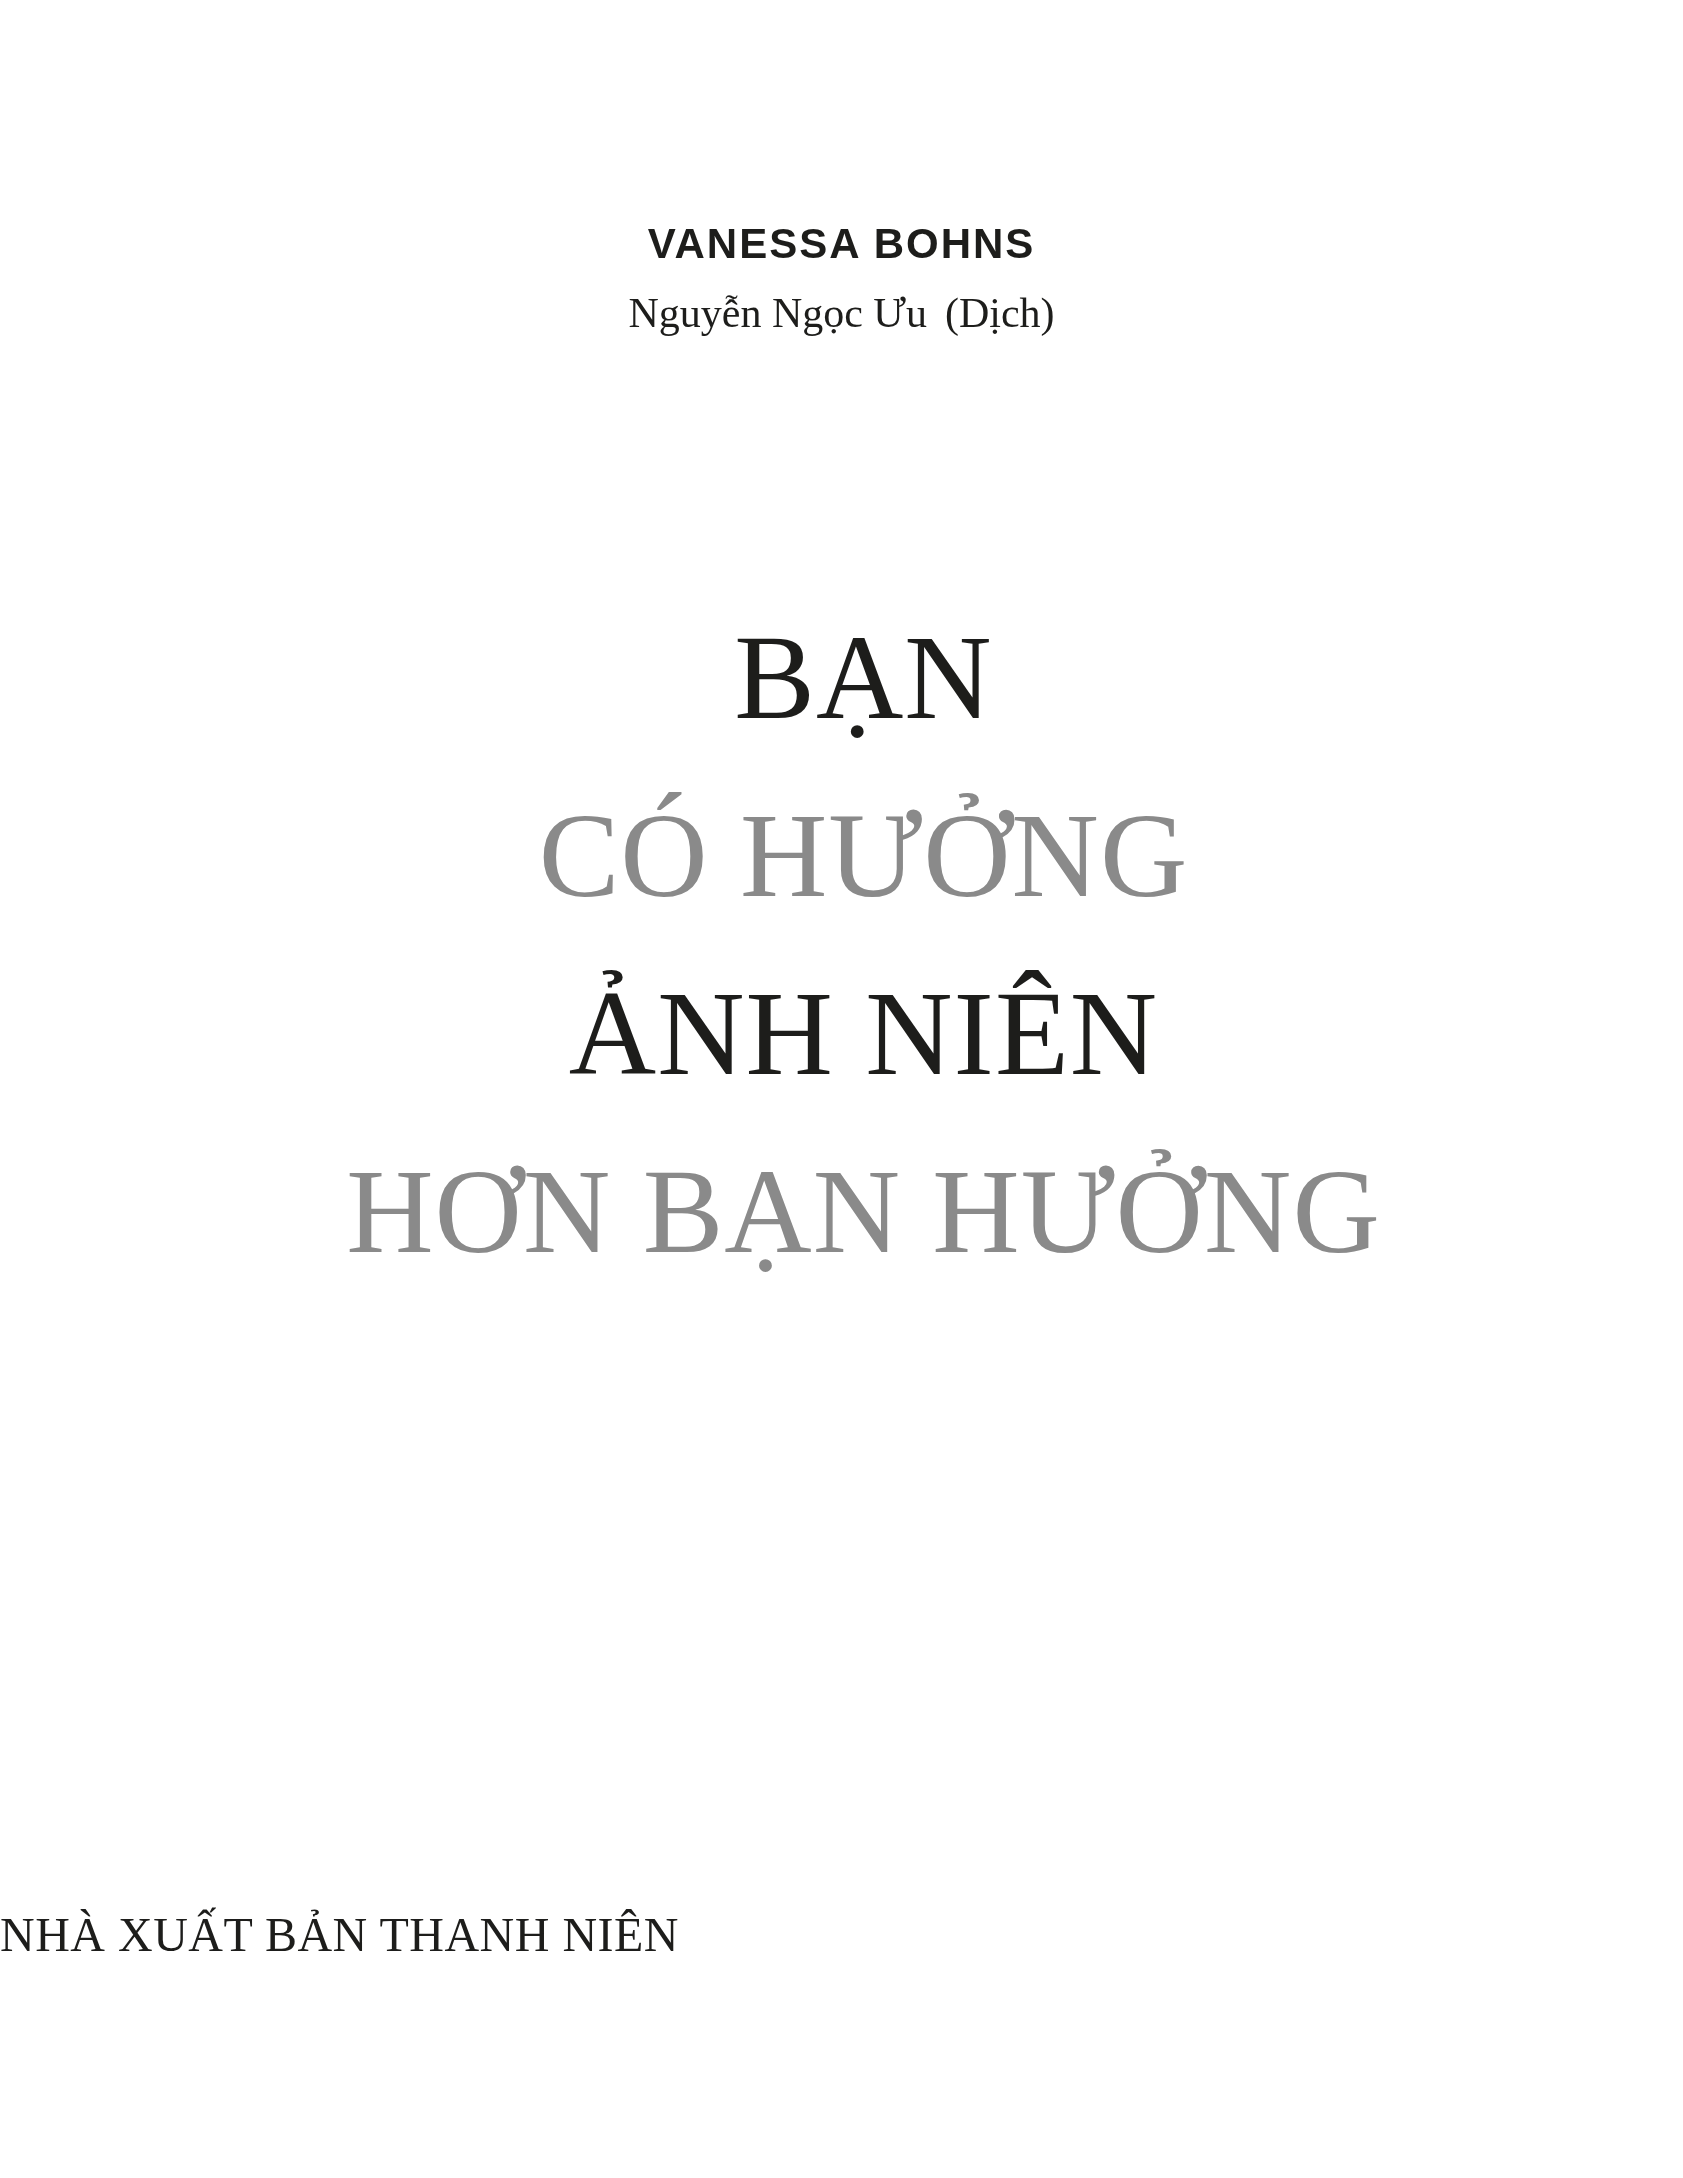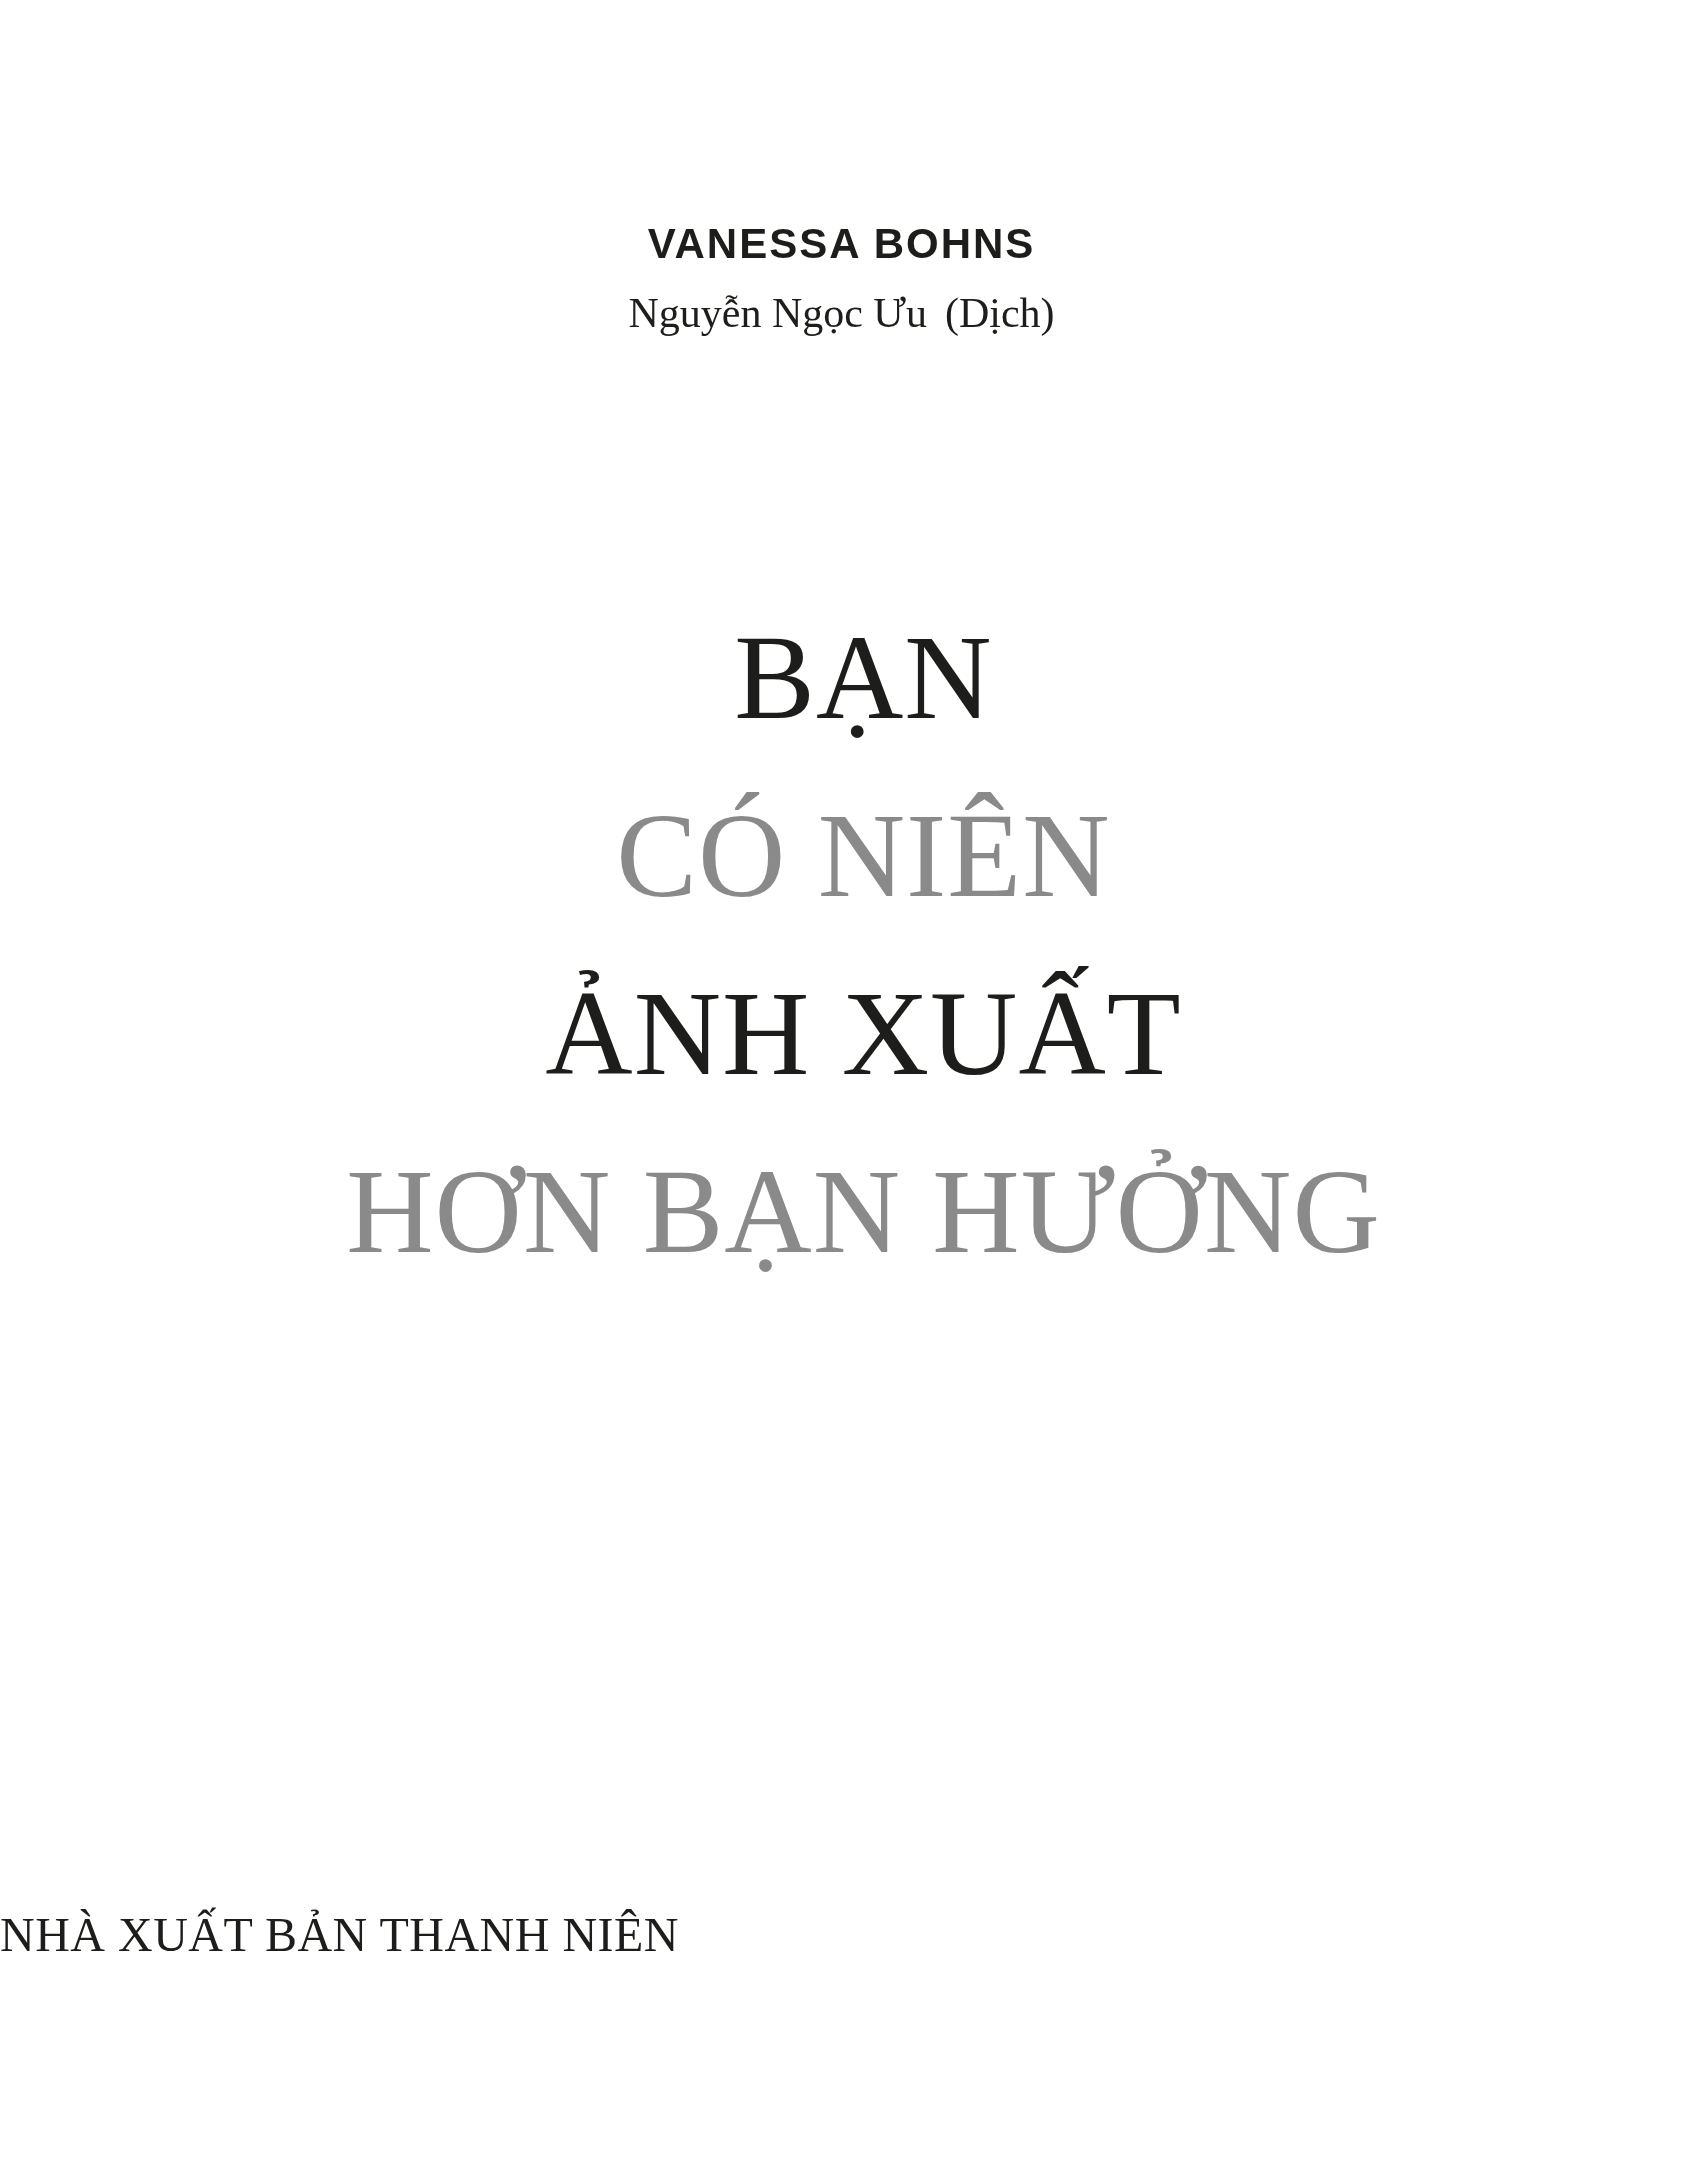--- a/index.html
+++ b/index.html
@@ -74,21 +74,21 @@
 <div class="page" style="background: rgb(255, 255, 255);">
 
   <div class="author-name">VANESSA BOHNS</div>
 
   <div class="translator-line">
     <span>Nguyễn Ngọc Ưu</span><span class="translator-role">(Dịch)</span>
   </div>
 
   <div class="book-title">
     <div class="title-line" style="color: rgb(29, 29, 27);">BẠN</div>
-    <div class="title-line" style="color: rgb(138, 138, 138);">CÓ NIÊN</div>
-    <div class="title-line" style="color: rgb(29, 29, 27);">ẢNH XUẤT</div>
+    <div class="title-line" style="color: rgb(138, 138, 138);">CÓ HƯỞNG</div>
+    <div class="title-line" style="color: rgb(29, 29, 27);">ẢNH NIÊN</div>
     <div class="title-line" style="color: rgb(138, 138, 138);">HƠN BẠN HƯỞNG</div>
   </div>
 
   <div class="publisher">NHÀ XUẤT BẢN THANH NIÊN</div>
 
 </div>
 
 
 </body></html>

